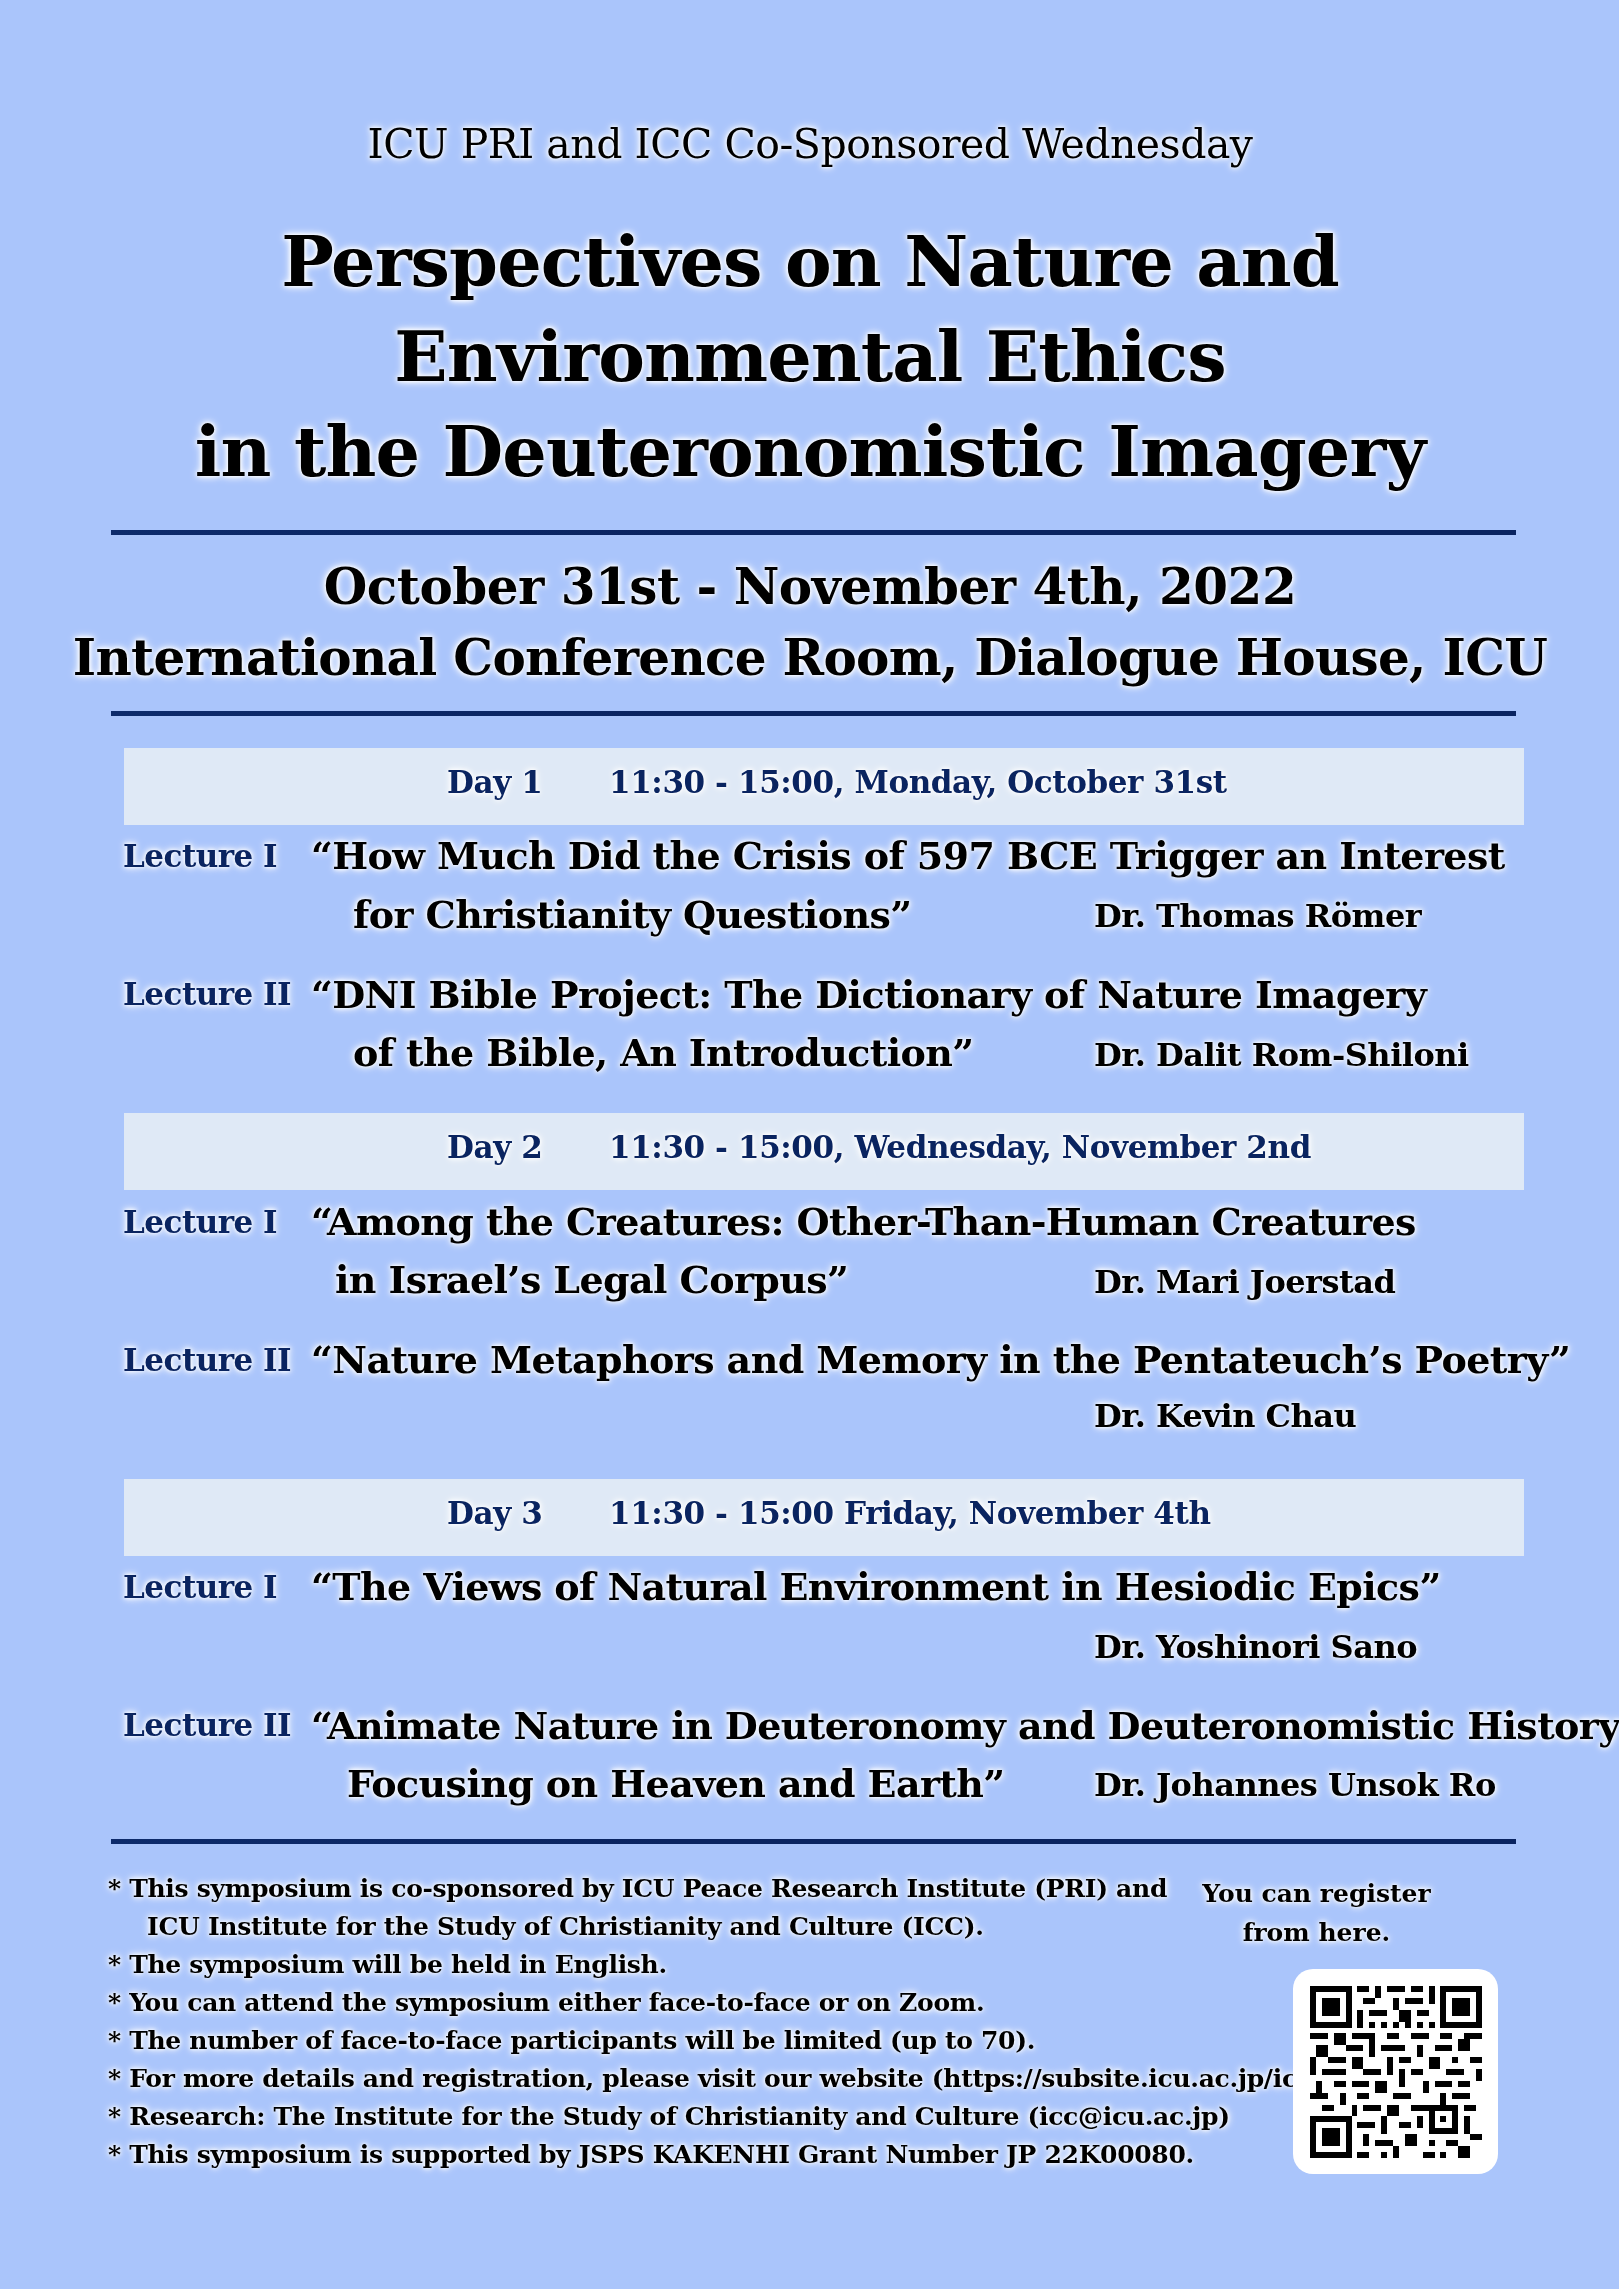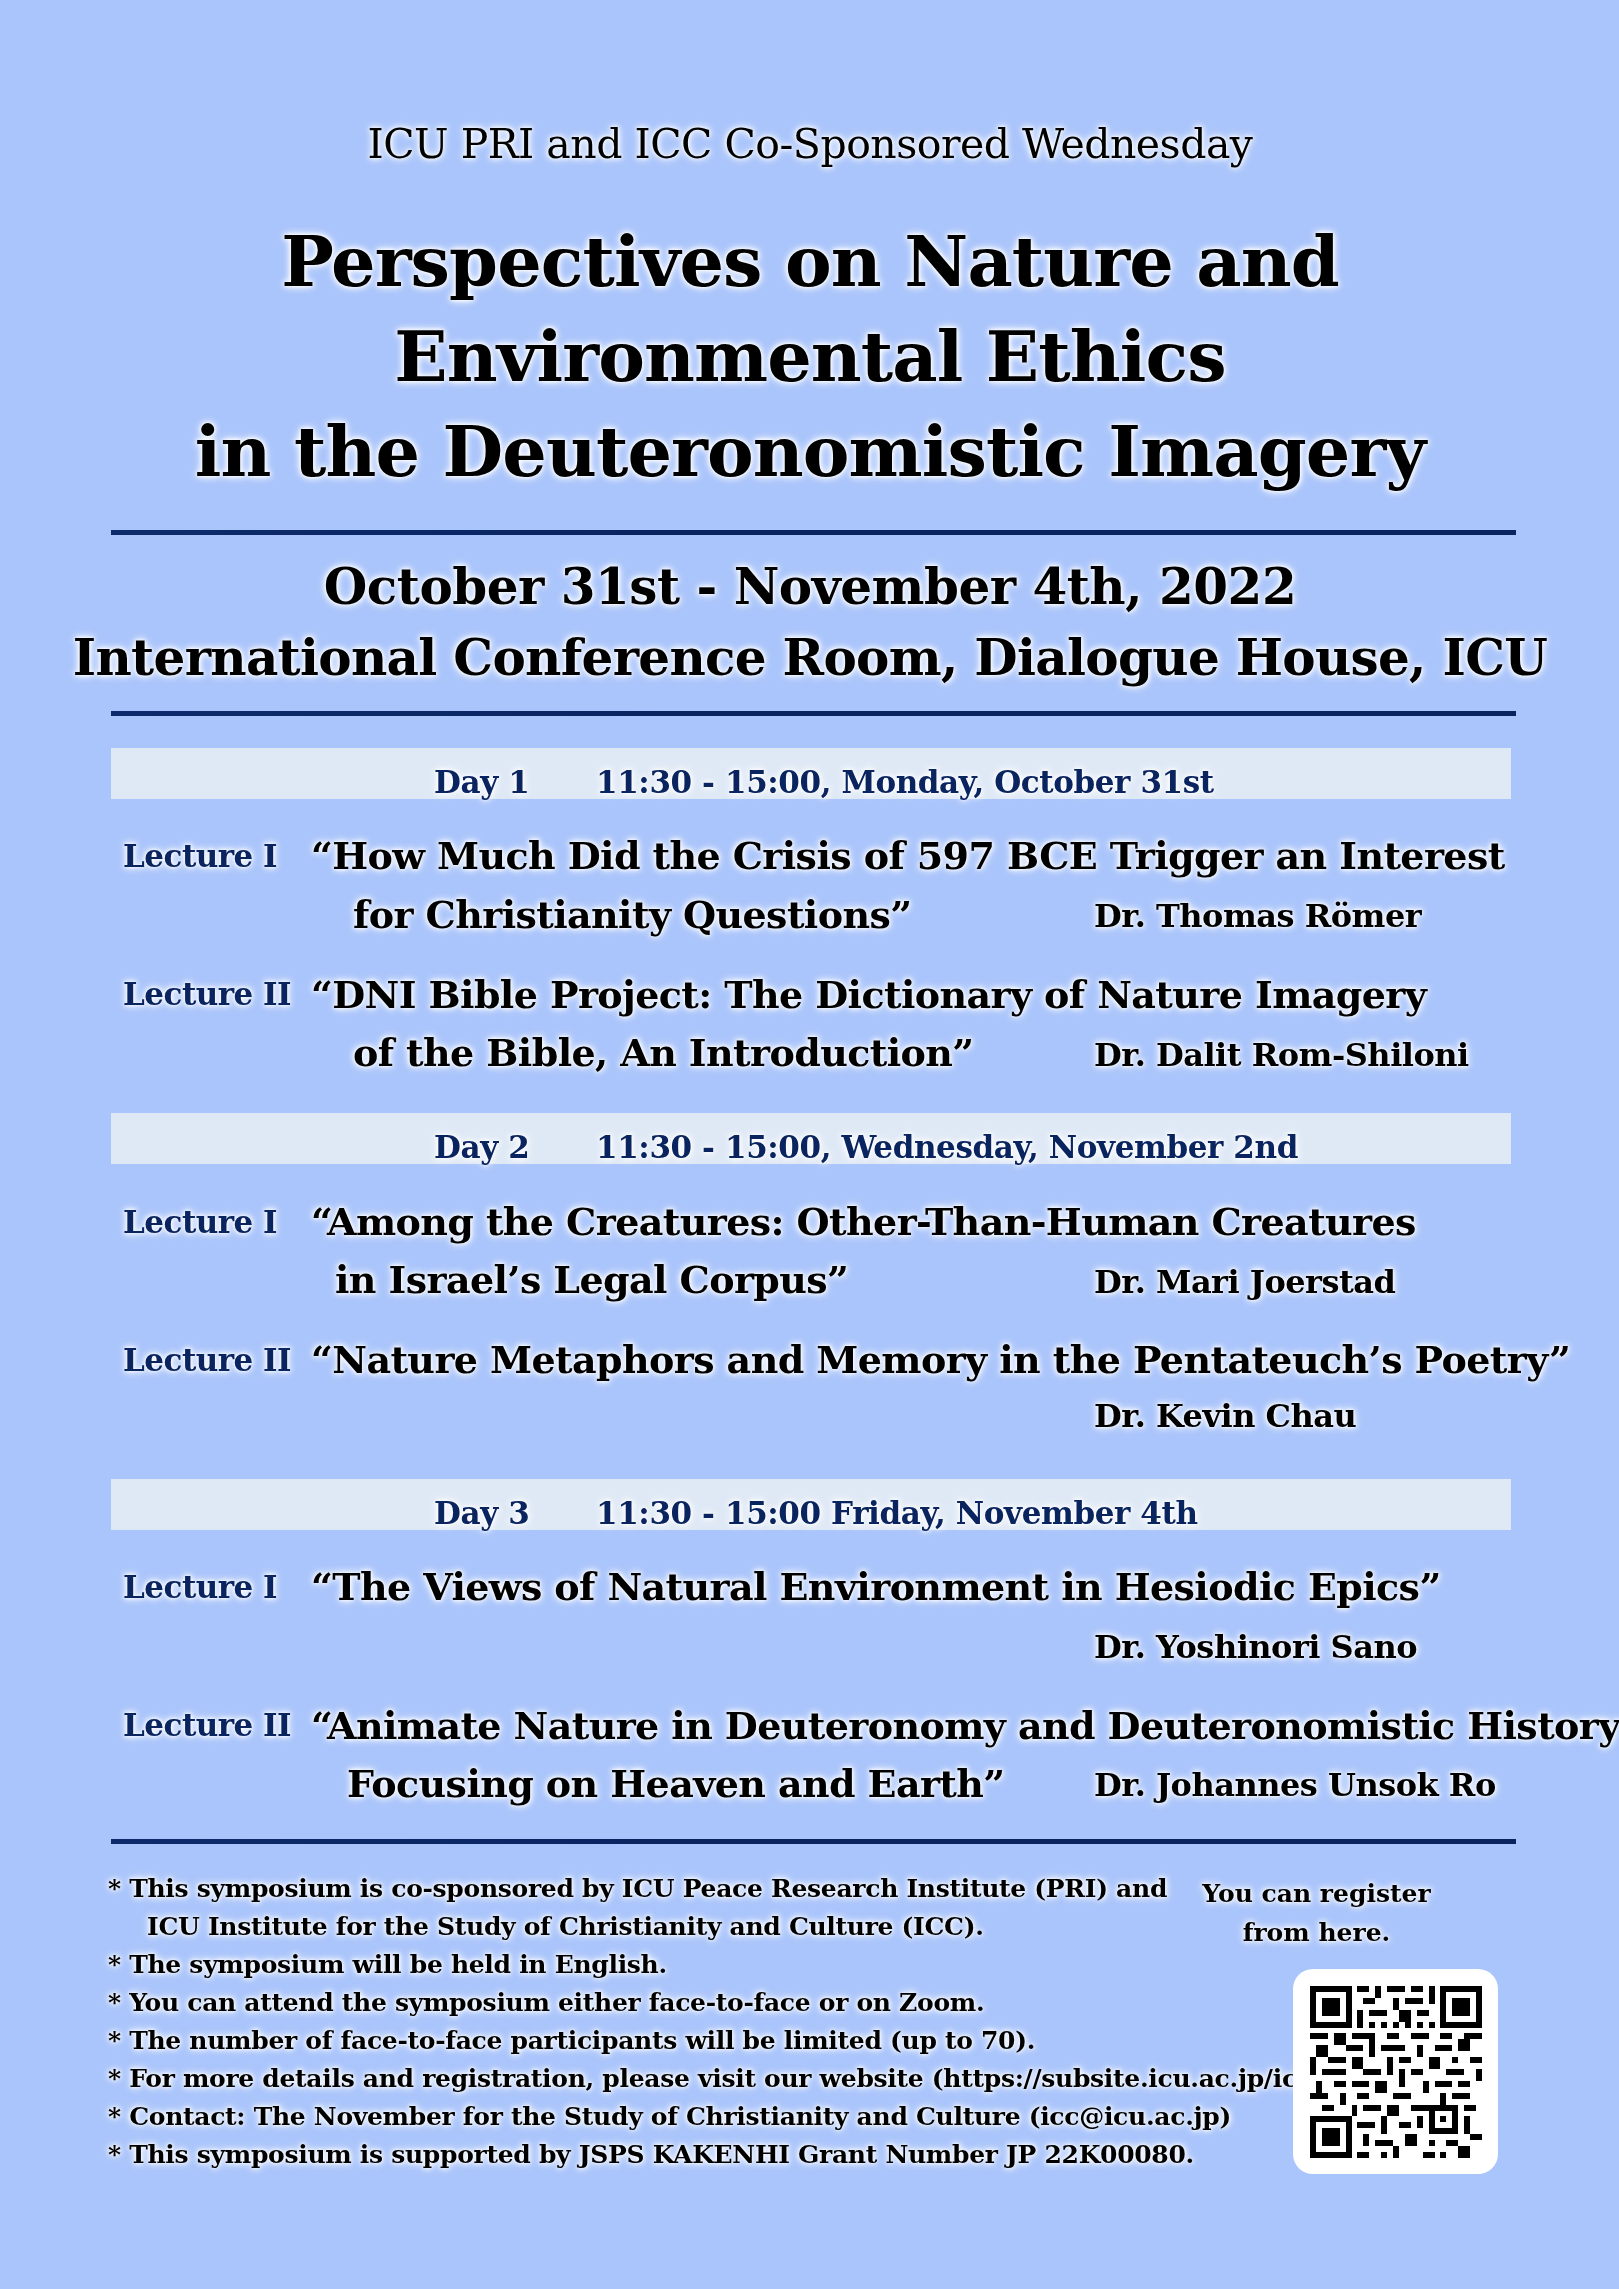--- a/index.html
+++ b/index.html
@@ -24,21 +24,21 @@
     line-height: 95px; letter-spacing: -0.9px;
   }
   .rule {
     left: 111px; width: 1405px; height: 4.6px;
     background: linear-gradient(to right, #0d2b6b, #0a2460 40%, #0a2460);
   }
   .date-line { top: 557px; font-size: 50px; font-weight: bold; letter-spacing: -0.5px; }
   .venue-line { top: 628px; font-size: 50px; font-weight: bold; letter-spacing: -0.7px; }
 
   .day-band {
-    left: 111px; width: 1400px; height: 51px;
+    left: 124px; width: 1400px; height: 77px;
     background: #dfe9f6;
   }
   .day-band .day-label, .day-band .day-time {
     position: absolute; top: 15.7px;
     font-size: 31px; font-weight: bold; color: #0a2460;
     letter-spacing: -0.4px;
   }
   .day-band .day-label { left: 323px; }
   .day-band .day-time { left: 485px; white-space: nowrap; }
 
@@ -133,21 +133,21 @@
 
 <div class="abs rule" style="top:1839px;"></div>
 
 <div class="abs notes glow">
   <div class="note">* This symposium is co-sponsored by ICU Peace Research Institute (PRI) and</div>
   <div class="note indent">ICU Institute for the Study of Christianity and Culture (ICC).</div>
   <div class="note">* The symposium will be held in English.</div>
   <div class="note">* You can attend the symposium either face-to-face or on Zoom.</div>
   <div class="note">* The number of face-to-face participants will be limited (up to 70).</div>
   <div class="note">* For more details and registration, please visit our website (https://subsite.icu.ac.jp/icc/).</div>
-  <div class="note">* Contact: The November for the Study of Christianity and Culture (icc@icu.ac.jp)</div>
+  <div class="note">* Research: The Institute for the Study of Christianity and Culture (icc@icu.ac.jp)</div>
   <div class="note">* This symposium is supported by JSPS KAKENHI Grant Number JP 22K00080.</div>
 </div>
 
 <div class="abs register-text glow">
   <div>You can register</div>
   <div>from here.</div>
 </div>
 <div class="abs qr-card">
   <svg width="172" height="172" viewBox="0 0 29 29" shape-rendering="crispEdges">
     <rect width="29" height="29" fill="#fff"></rect>

